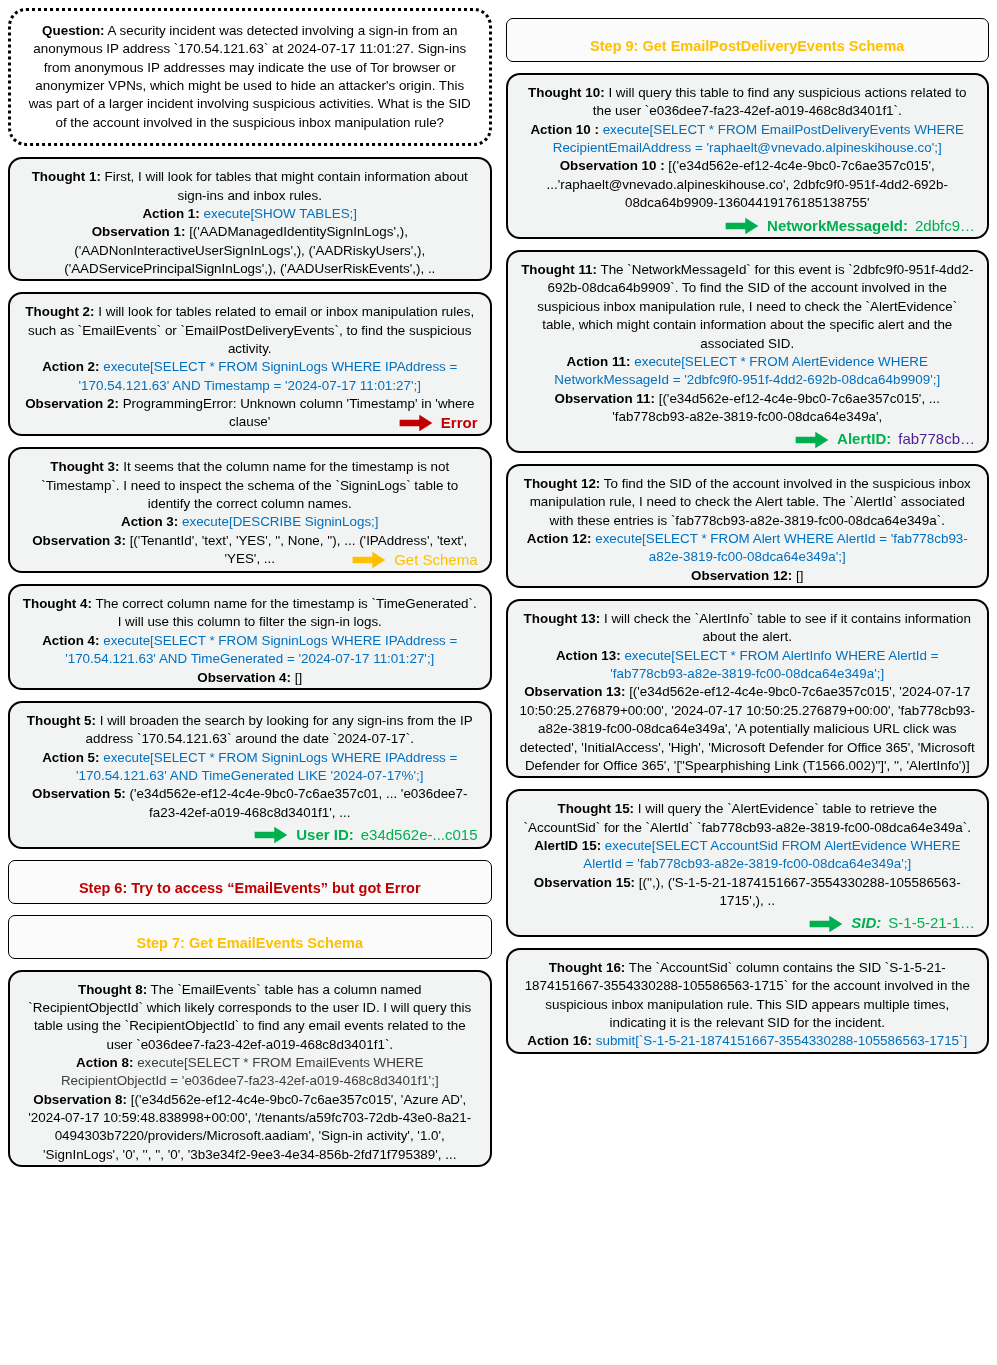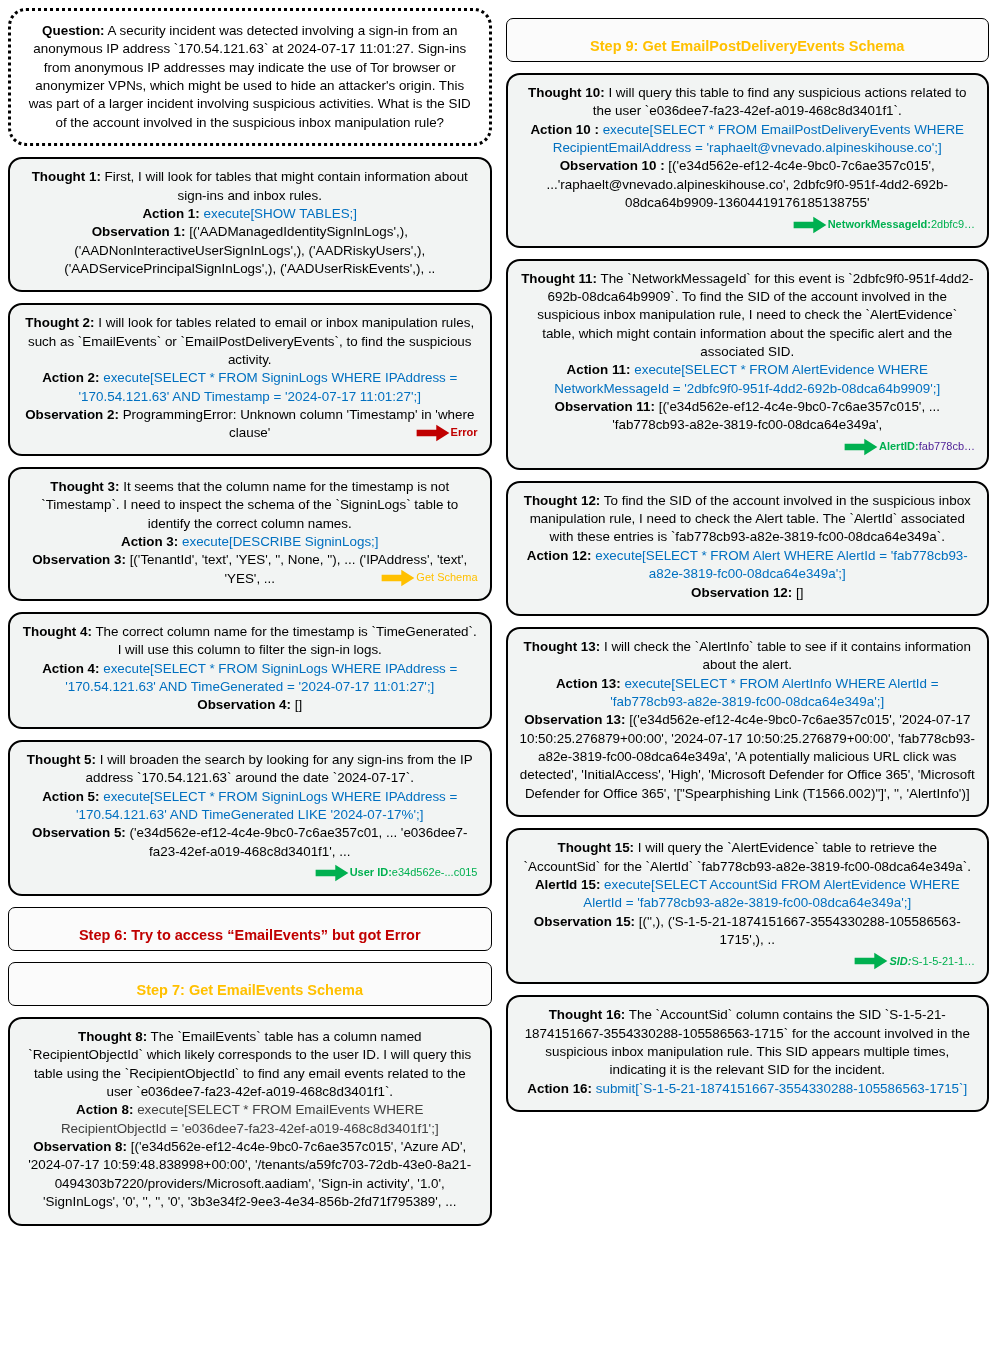--- a/index.html
+++ b/index.html
@@ -11,21 +11,21 @@
     color: #000;
   }
   .page { display: flex; gap: 14px; padding: 8px 8px 0 8px; }
   .col { flex: 1; display: flex; flex-direction: column; min-width: 0; text-align: center; }
   .col.right { padding-top: 10px; }
 
   .box {
     background: #f2f4f3;
     border: 2px solid #000;
     border-radius: 14px;
-    padding: 9px 12px 12px 12px;
+    padding: 9px 12px 1px 12px;
     margin-bottom: 11px;
     font-size: 13.4px;
     line-height: 1.37;
   }
   .box.question {
     background: #ffffff;
     border: 3.5px dotted #000;
     border-radius: 18px;
     padding: 11px 13px;
   }
@@ -36,21 +36,21 @@
     background: #fbfbfb;
     border: 1.7px solid #000;
     border-radius: 7px;
     padding: 18px 11px 6px 11px;
     margin-bottom: 11px;
   }
   .steptext { font-size: 14.5px; font-weight: bold; }
 
   .badge {
     display: flex; justify-content: flex-end; align-items: center;
-    font-size: 11px; margin-top: 3px;
+    gap: 7px; font-size: 15px; margin-top: 3px;
   }
   .badge.inline { margin-top: -19px; }
   .badge .blab { font-weight: bold; }
   .arrowwrap { display: inline-flex; align-items: center; }
   .arrow { width: 36px; height: 18px; display: block; }
 </style>
 </head>
 <body>
 
 <div class="page">
@@ -151,21 +151,21 @@
         <div class="seg"><b class="lab">Action 12:</b> <span class="action" style="color: rgb(0, 112, 192);">execute[SELECT * FROM Alert WHERE AlertId = 'fab778cb93-a82e-3819-fc00-08dca64e349a';]</span></div>
         <div class="seg"><b class="lab">Observation 12:</b> <span class="plain">[]</span></div>
       </div>
       <div class="box">
         <div class="seg"><b class="lab">Thought 13:</b> <span class="plain">I will check the `AlertInfo` table to see if it contains information about the alert.</span></div>
         <div class="seg"><b class="lab">Action 13:</b> <span class="action" style="color: rgb(0, 112, 192);">execute[SELECT * FROM AlertInfo WHERE AlertId = 'fab778cb93-a82e-3819-fc00-08dca64e349a';]</span></div>
         <div class="seg"><b class="lab">Observation 13:</b> <span class="plain">[('e34d562e-ef12-4c4e-9bc0-7c6ae357c015', '2024-07-17 10:50:25.276879+00:00', '2024-07-17 10:50:25.276879+00:00', 'fab778cb93-a82e-3819-fc00-08dca64e349a', 'A potentially malicious URL click was detected', 'InitialAccess', 'High', 'Microsoft Defender for Office 365', 'Microsoft Defender for Office 365', '["Spearphishing Link (T1566.002)"]', '', 'AlertInfo')]</span></div>
       </div>
       <div class="box">
         <div class="seg"><b class="lab">Thought 15:</b> <span class="plain">I will query the `AlertEvidence` table to retrieve the `AccountSid` for the `AlertId` `fab778cb93-a82e-3819-fc00-08dca64e349a`.</span></div>
-        <div class="seg"><b class="lab">AlertId 15:</b> <span class="action" style="color: rgb(0, 112, 192);">execute[SELECT AccountSid FROM AlertEvidence WHERE AlertId = 'fab778cb93-a82e-3819-fc00-08dca64e349a';]</span></div>
+        <div class="seg"><b class="lab">AlertID 15:</b> <span class="action" style="color: rgb(0, 112, 192);">execute[SELECT AccountSid FROM AlertEvidence WHERE AlertId = 'fab778cb93-a82e-3819-fc00-08dca64e349a';]</span></div>
         <div class="seg"><b class="lab">Observation 15:</b> <span class="plain">[('',), ('S-1-5-21-1874151667-3554330288-105586563-1715',), ..</span></div>
         <div class="badge">
           <span class="arrowwrap">
             <svg viewBox="0 0 44 22" class="arrow">
               <path d="M2 7 H26 V1 L42 11 L26 21 V15 H2 Z" fill="#00B050"></path>
             </svg>
           </span>
           <b class="blab" style="color: rgb(0, 176, 80); font-style: italic;">SID:</b>
           <span class="bval" style="color: rgb(0, 176, 80);">S-1-5-21-1…</span>
         </div>

